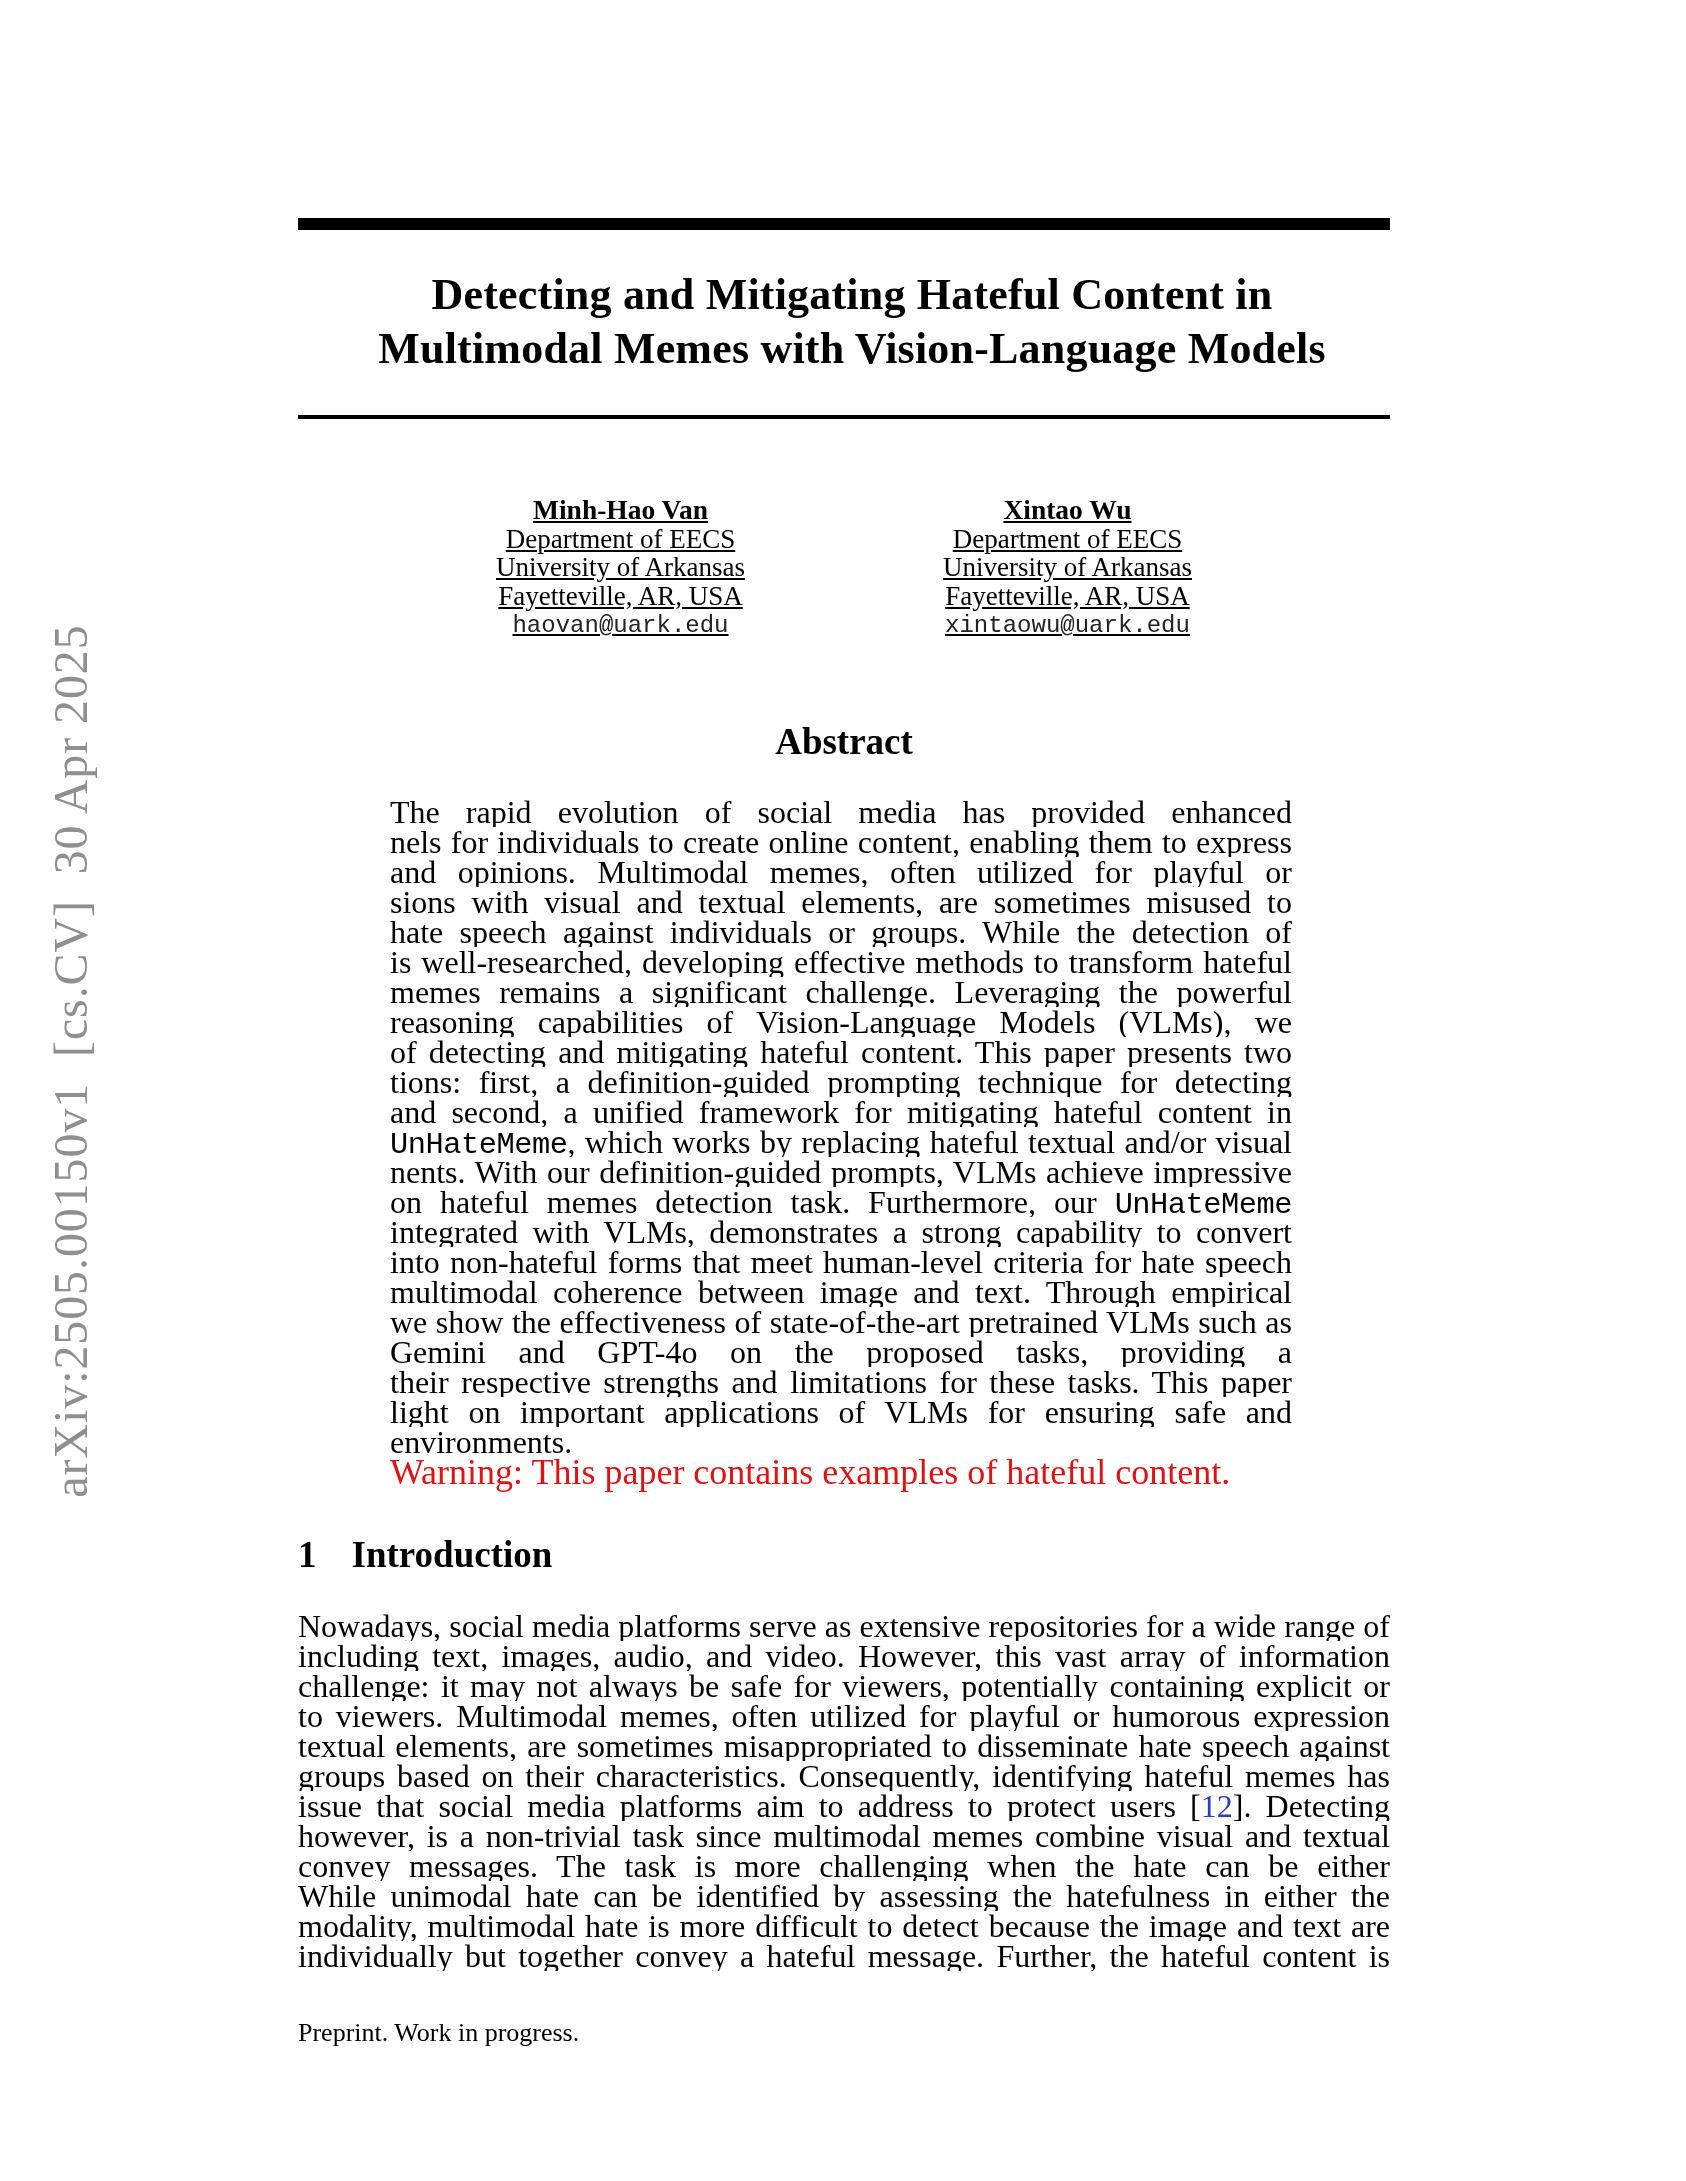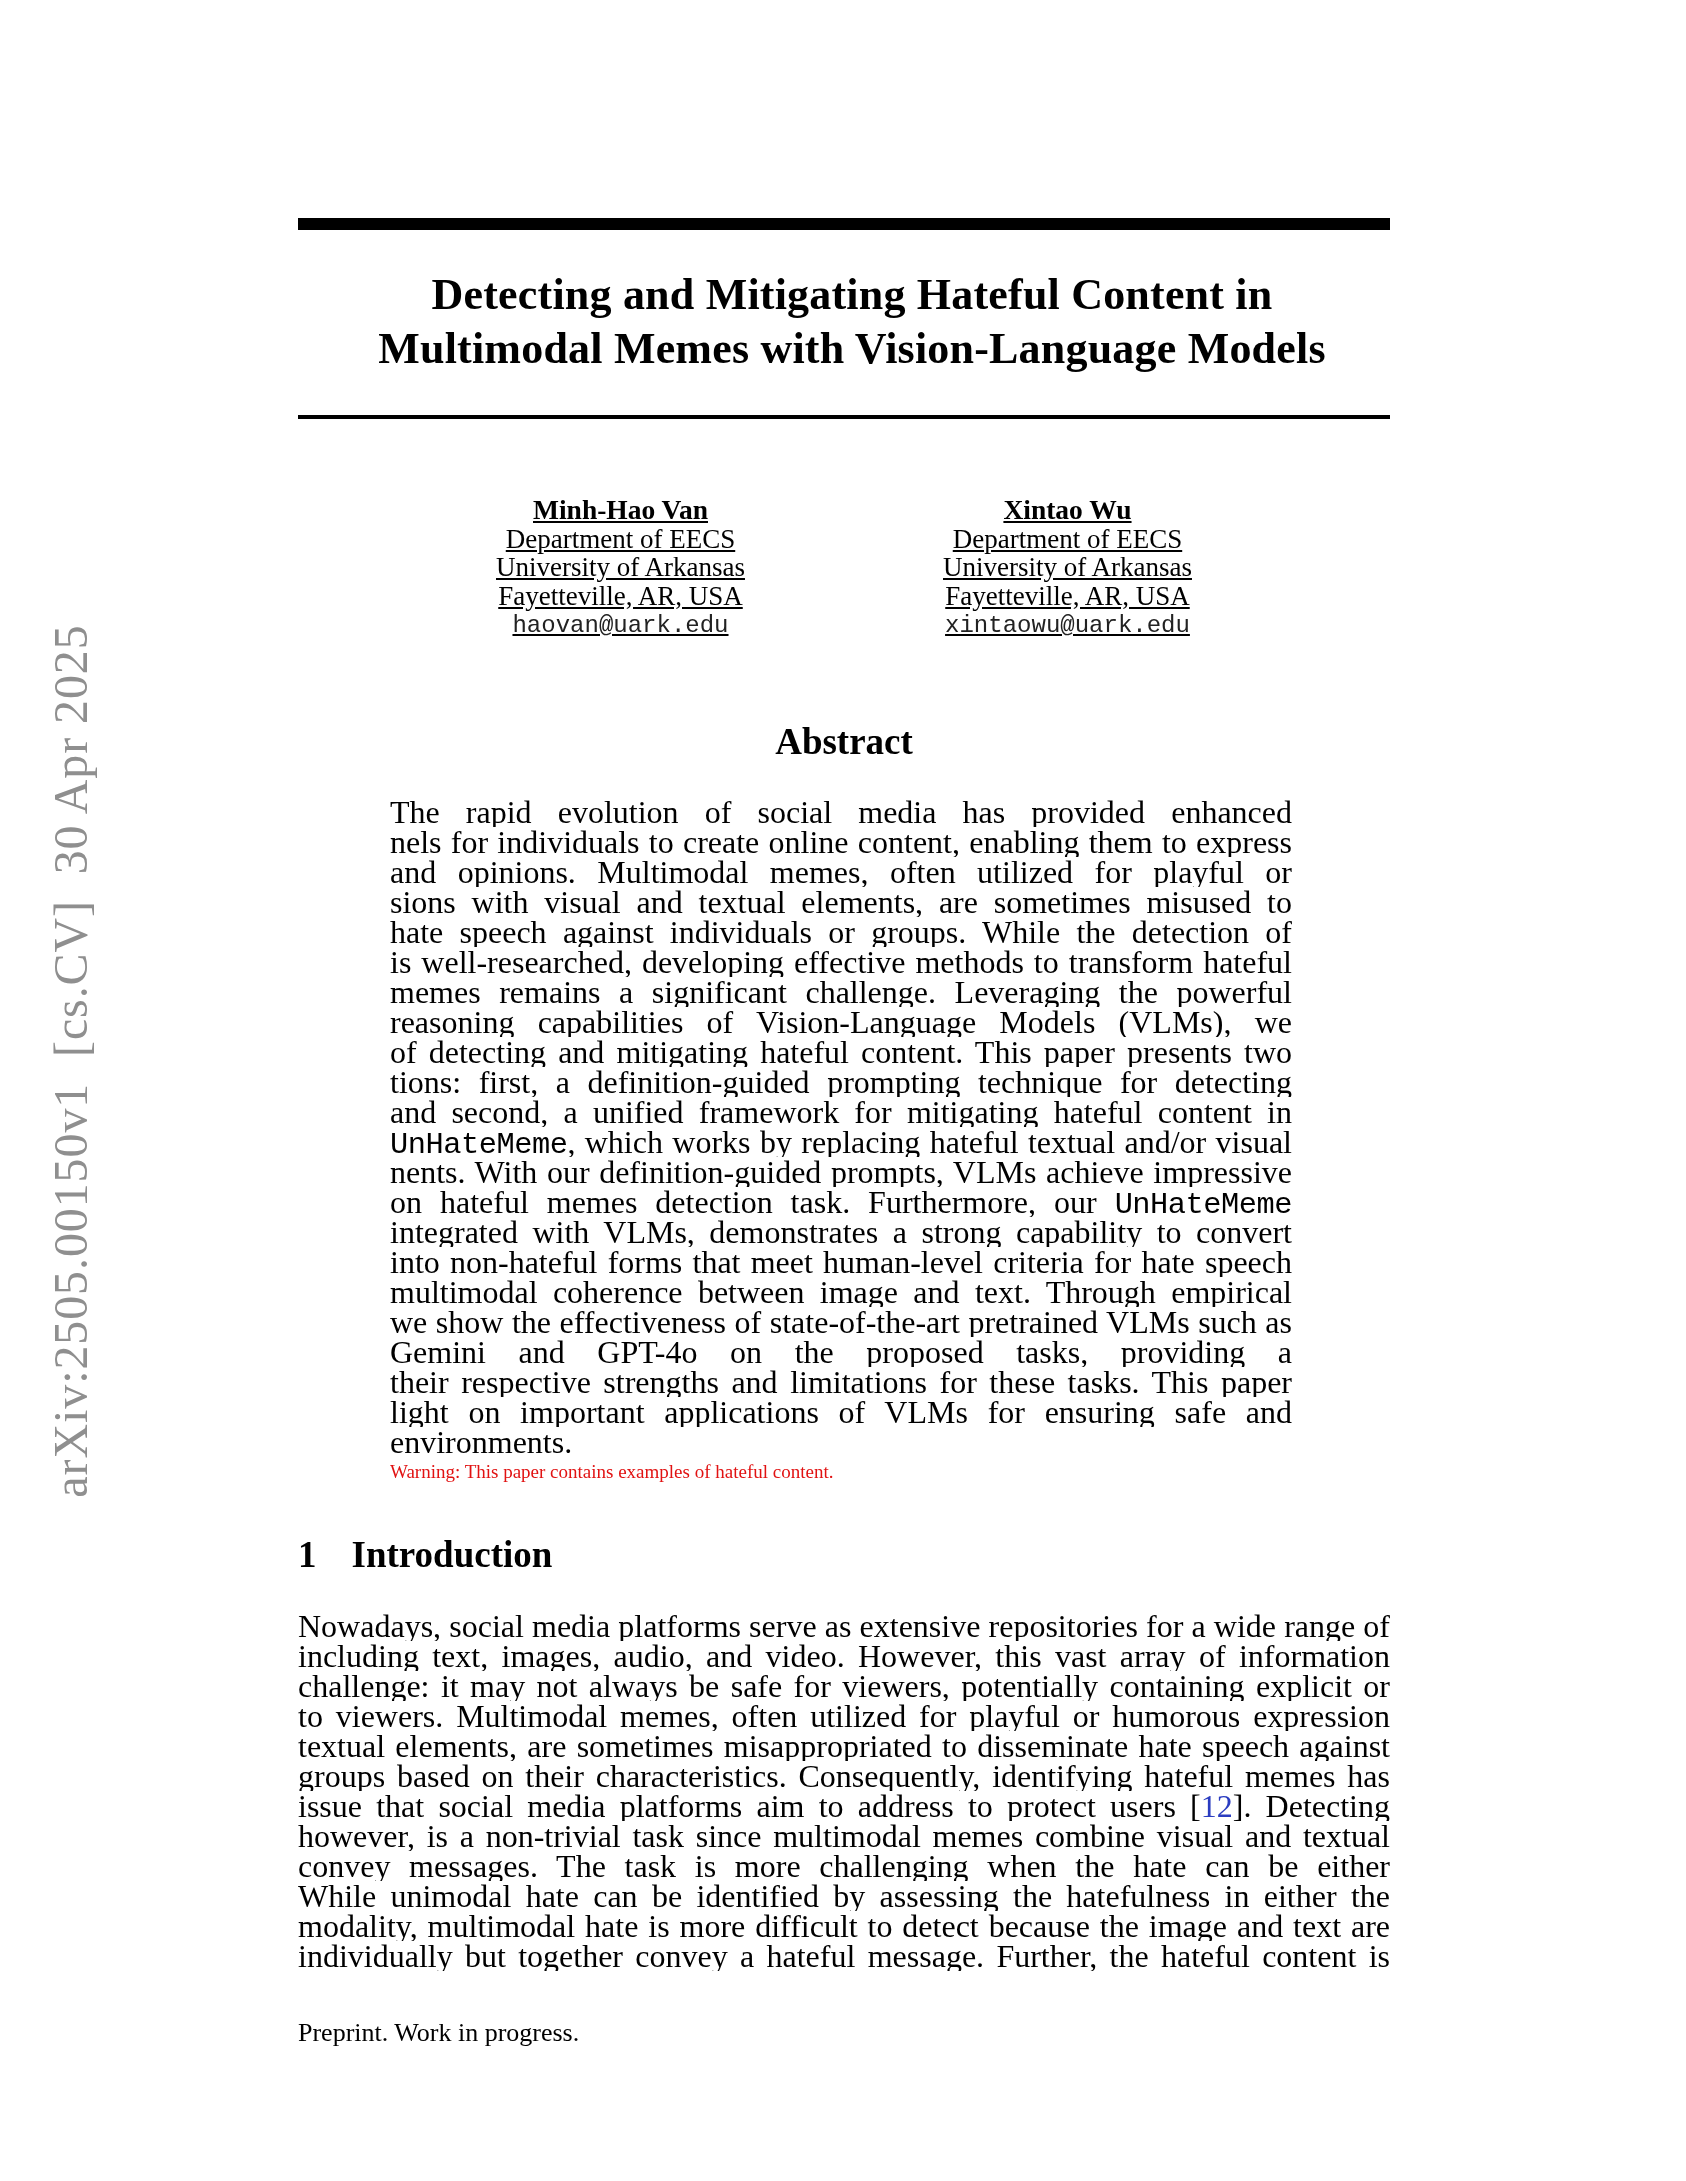--- a/index.html
+++ b/index.html
@@ -53,21 +53,21 @@
     font-size:37px; font-weight:bold; text-align:center; line-height:40px;
   }
   .abstract-body { position:absolute; left:390px; top:797px; width:902px; }
   .jline {
     font-size:32px; line-height:30px; height:30px;
     text-align:justify; text-align-last:justify;
     overflow:hidden; white-space:normal;
   }
   .abs-lines > div:last-of-type { text-align-last:left; }
   .warning-line {
-    font-size:19px; line-height:30px;
+    font-size:36px; line-height:30px;
     color:var(--warning,#e11212); text-align:left;
   }
 
   
   .section-heading {
     position:absolute; left:298px; top:1535px; width:1092px;
     font-size:37px; font-weight:bold; line-height:40px;
   }
   .sec-num { margin-right:35px; }
 

